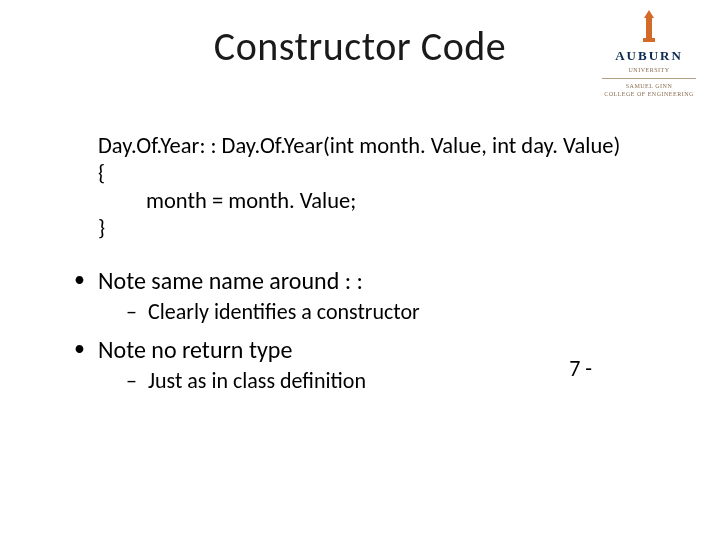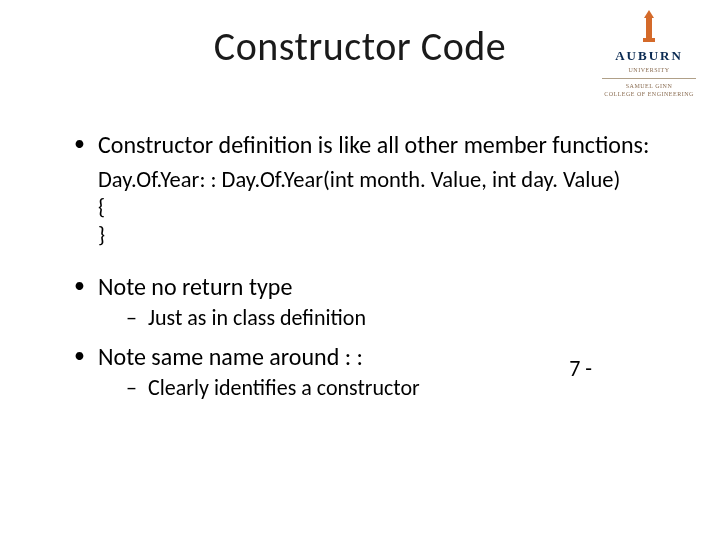--- a/index.html
+++ b/index.html
@@ -112,40 +112,36 @@
       </svg>
     </div>
     <div class="logo-word">AUBURN</div>
     <div class="logo-sub">UNIVERSITY</div>
     <div class="logo-div"></div>
     <div class="logo-sub">SAMUEL GINN</div>
     <div class="logo-sub">COLLEGE OF ENGINEERING</div>
   </div>
 
   <div class="content">
-    <ul class="level1">
-      <li>
-        <span>Constructor definition is like all other member functions:</span>
-      </li>
-    </ul>
     <div class="codeblock">
       <span>Day.Of.Year: : Day.Of.Year(int month. Value, int day. Value)</span><br>
       <span>{</span><br>
+      <span class="indent">month = month. Value;</span>
       <span>}</span>
     </div>
     <ul class="level1">
       <li>
+        <span>Note same name around : :</span>
+        <ul class="level2">
+          <li>Clearly identifies a constructor</li>
+        </ul>
+      </li>
+      <li>
         <span>Note no return type</span>
         <ul class="level2">
           <li>Just as in class definition</li>
-        </ul>
-      </li>
-      <li>
-        <span>Note same name around : :</span>
-        <ul class="level2">
-          <li>Clearly identifies a constructor</li>
         </ul>
       </li>
     </ul>
   </div>
 
   <div class="pagenum">7 -</div>
 </div>
 
 </body></html>

